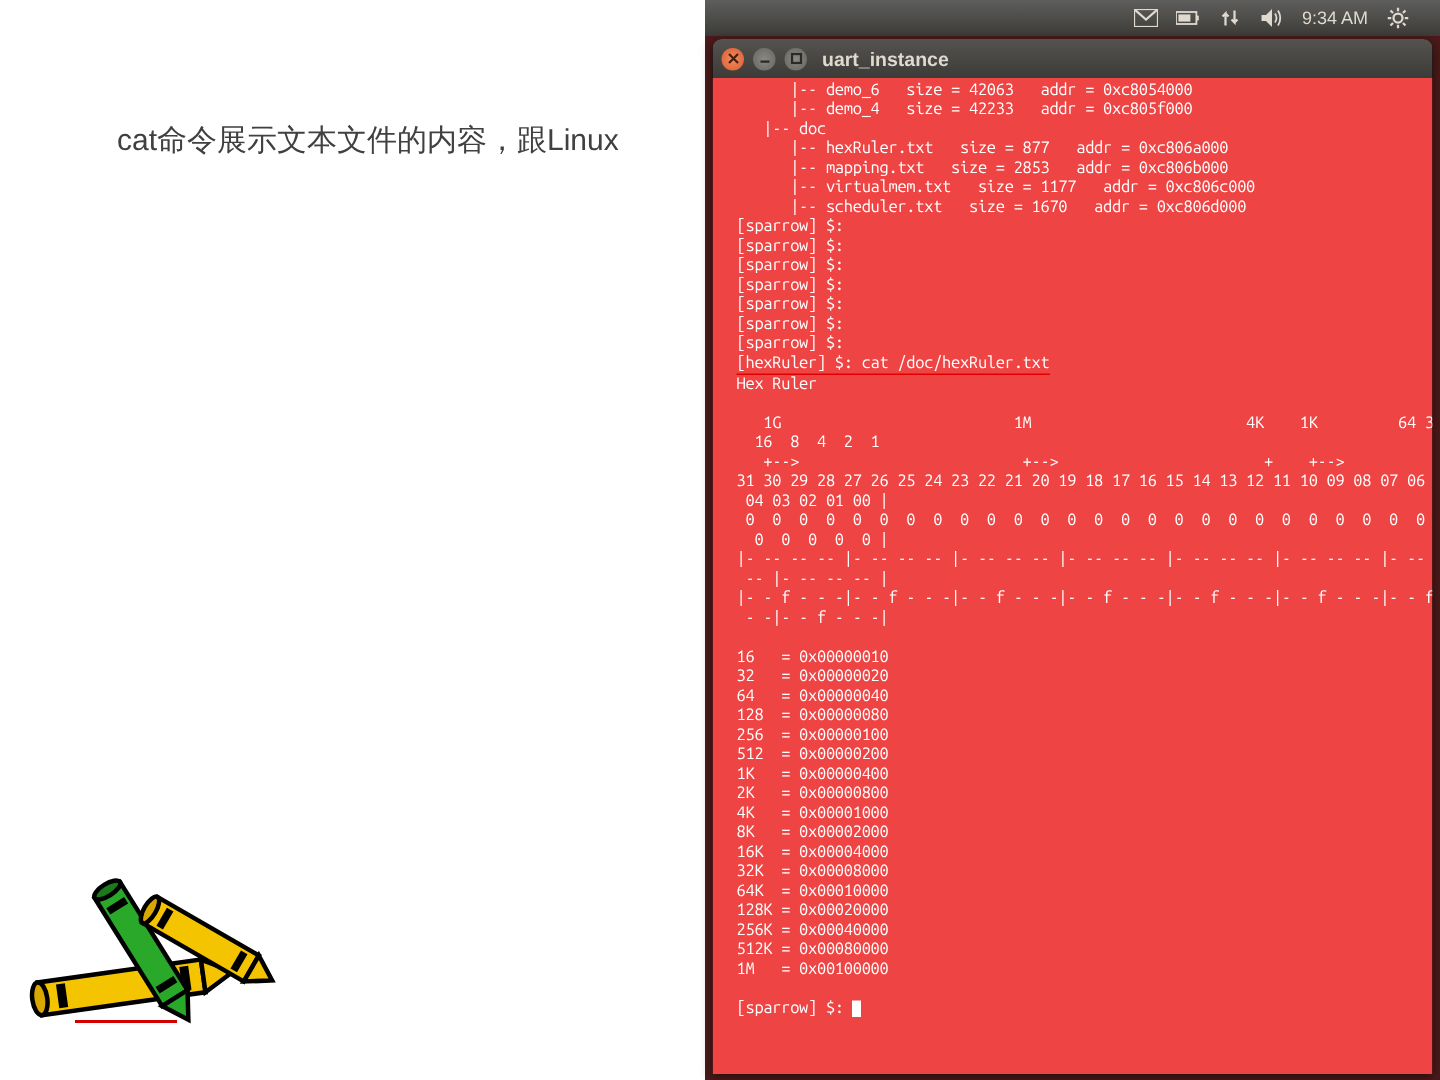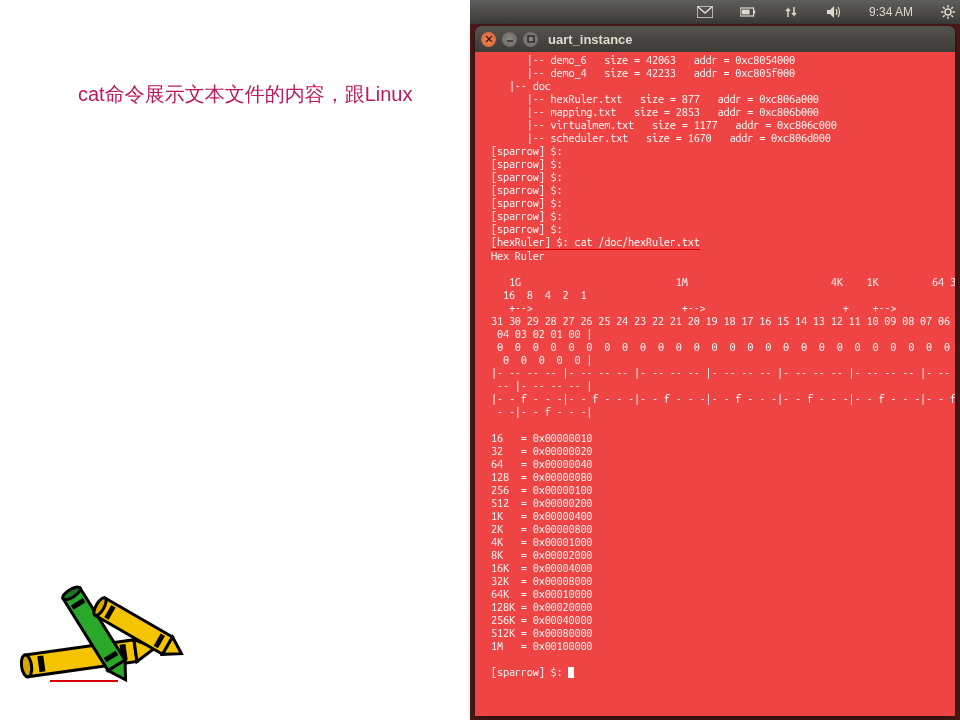--- a/index.html
+++ b/index.html
@@ -10,21 +10,21 @@
       font-family: sans-serif;
       position: relative;
       overflow: hidden;
     }
     .left-text {
       position: absolute;
       left: 78px;
       top: 80px;
       font-size: 20px;
       line-height: 1.4;
-      color: #be185d;
+      color: #404040;
     }
     .crayons {
       position: absolute;
       left: 5px;
       top: 580px;
       width: 185px;
       height: 120px;
     }
     .red-line {
       position: absolute;
@@ -41,22 +41,22 @@
       width: 490px;
       height: 720px;
       background: #4c1a1a;
     }
     .top-bar {
       height: 24px;
       background: linear-gradient(#5e5e5c, #3c3b37);
       display: flex;
       justify-content: flex-end;
       align-items: center;
-      padding-right: 4px;
-      gap: 27px;
+      padding-right: 20px;
+      gap: 12px;
       color: #dfd9cf;
       font-size: 12px;
     }
     .top-bar .icon { width: 16px; height: 16px; display: inline-flex; align-items: center; justify-content: center; }
     .terminal-window {
       position: absolute;
       left: 5px;
       top: 26px;
       width: 480px;
       height: 690px;

